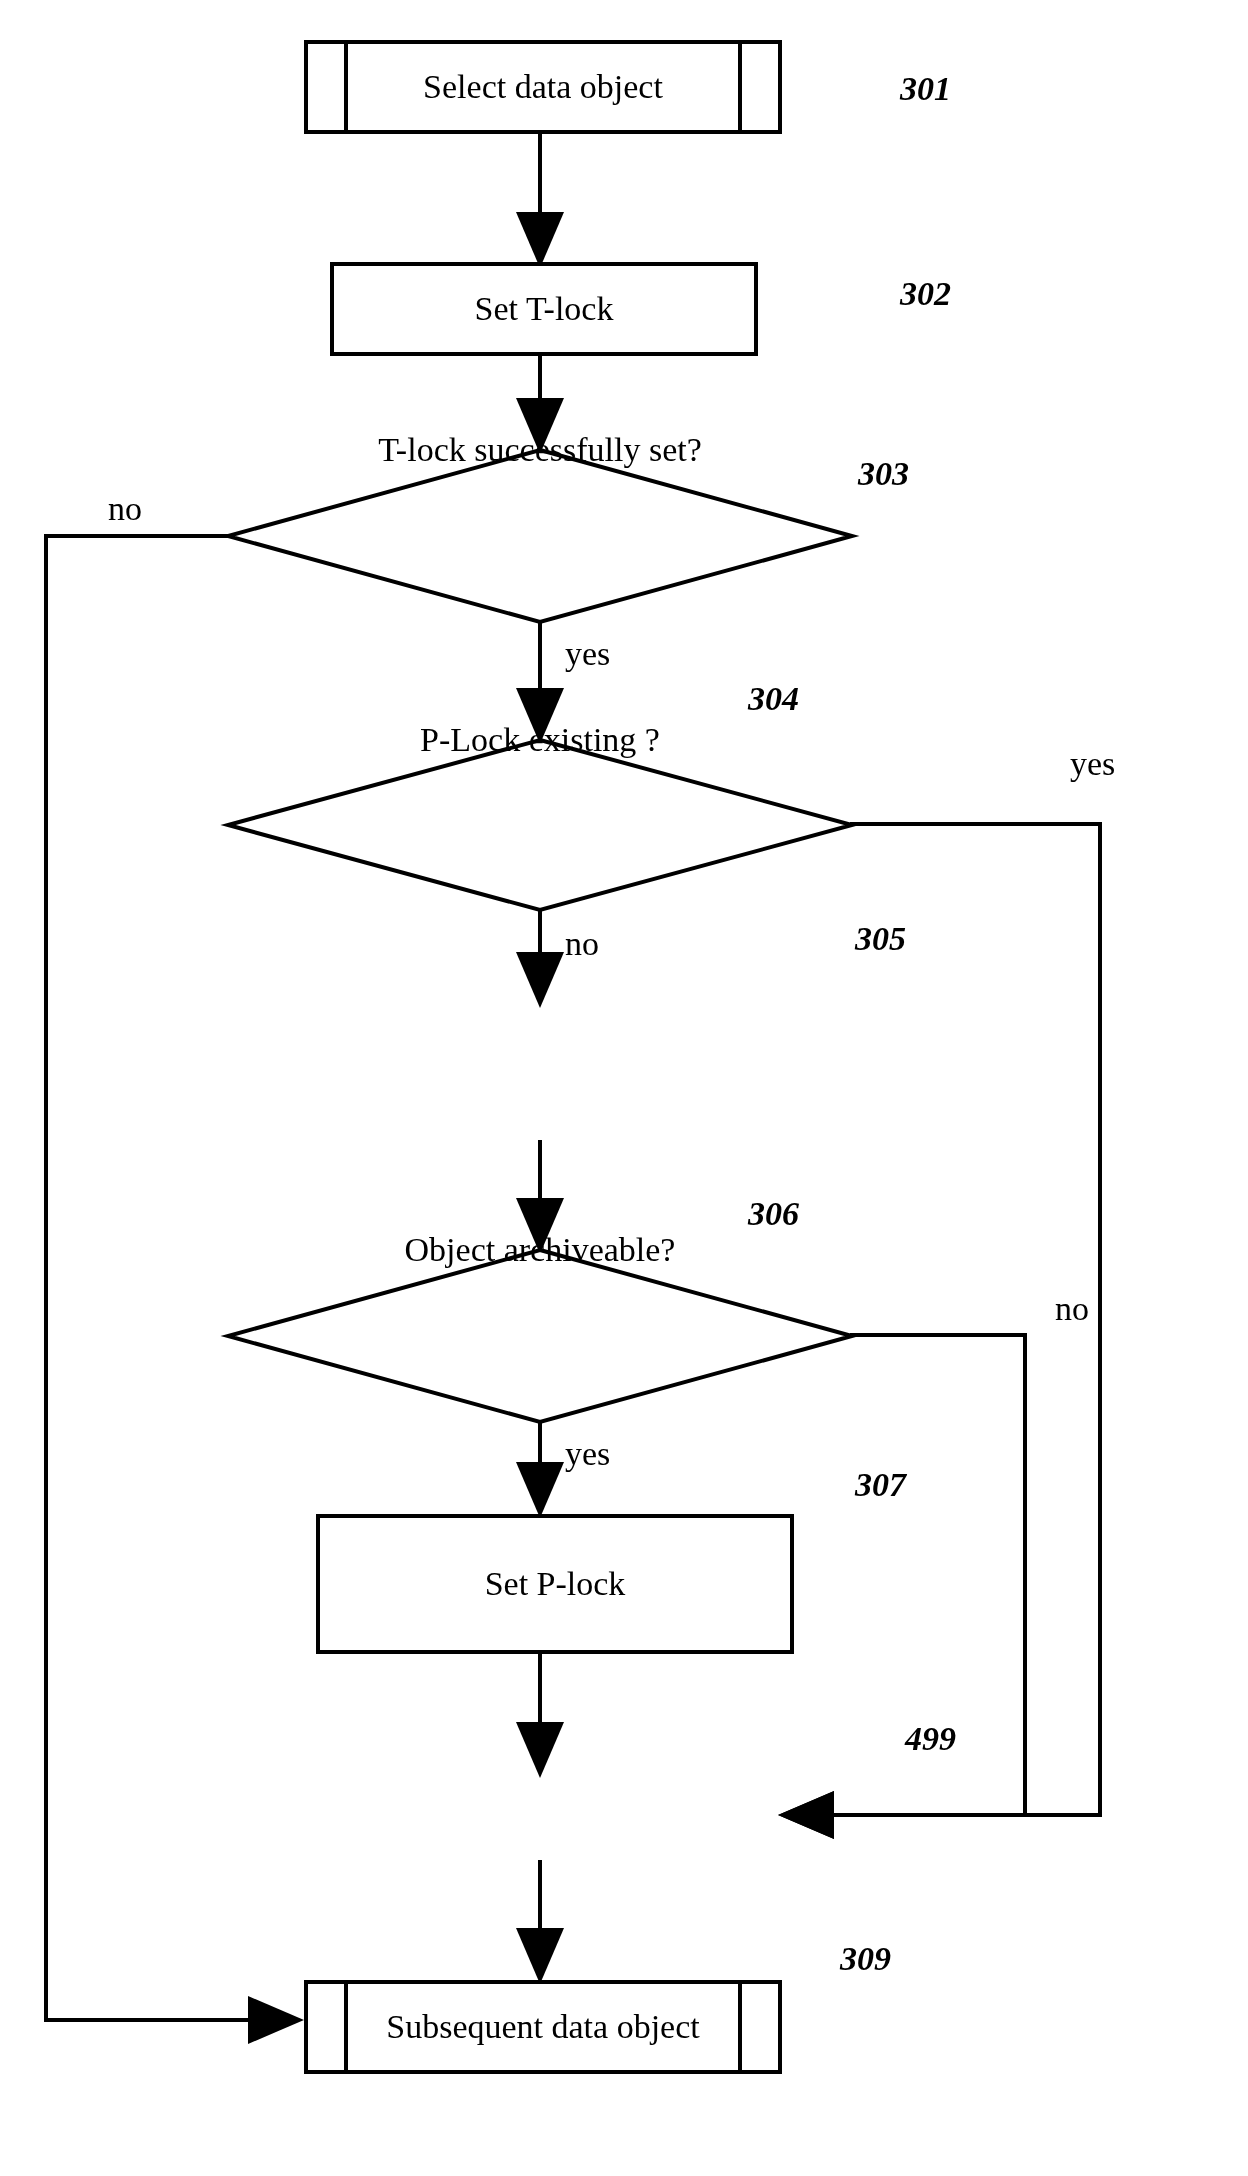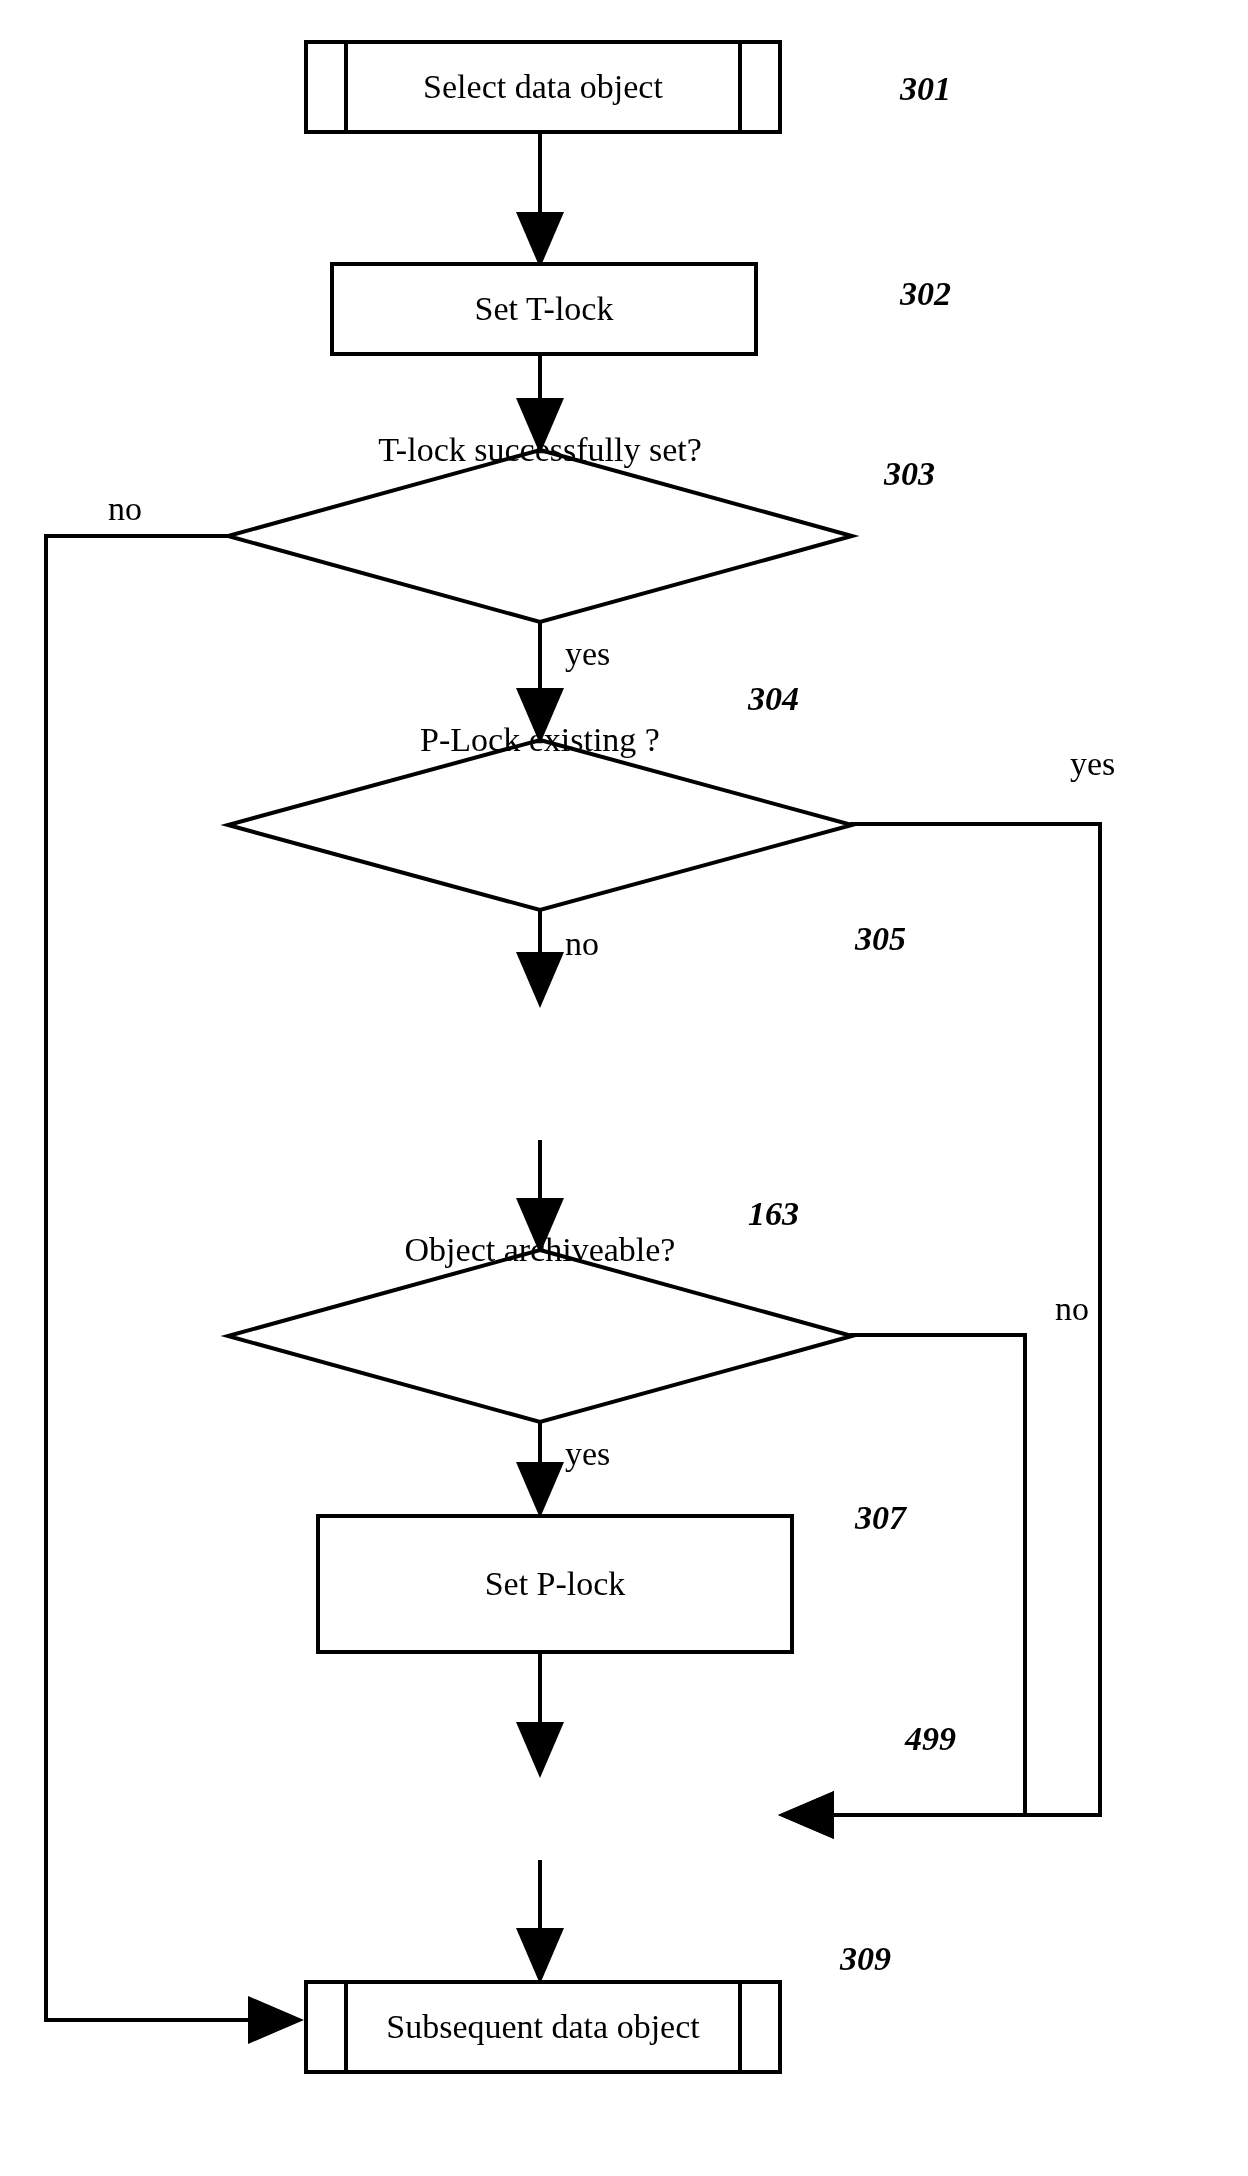--- a/index.html
+++ b/index.html
@@ -115,21 +115,21 @@
   <div class="lbl" style="left:900px;top:275px">302</div>
 
   <div class="diamond" style="left:228px;top:450px;width:624px;height:172">
     <svg viewBox="0 0 624 172" width="624" height="172">
       <polygon points="312,0 624,86 312,172 0,86" fill="#fff" stroke="#000" stroke-width="4"></polygon>
     </svg>
     <div class="dtext">
         <span>T-lock successfully set?</span>
       </div>
   </div>
-  <div class="lbl" style="left:884px;top:455px">303</div>
+  <div class="lbl" style="left:858px;top:455px">303</div>
   <div class="ans" style="left:565px;top:635px">yes</div>
   <div class="ans" style="left:108px;top:490px">no</div>
 
   <div class="diamond" style="left:228px;top:740px;width:624px;height:170">
     <svg viewBox="0 0 624 170" width="624" height="170">
       <polygon points="312,0 624,85 312,170 0,85" fill="#fff" stroke="#000" stroke-width="4"></polygon>
     </svg>
     <div class="dtext">
         <span>P-Lock existing ?</span>
       </div>
@@ -141,24 +141,24 @@
 
 
   <div class="diamond" style="left:228px;top:1250px;width:624px;height:172">
     <svg viewBox="0 0 624 172" width="624" height="172">
       <polygon points="312,0 624,86 312,172 0,86" fill="#fff" stroke="#000" stroke-width="4"></polygon>
     </svg>
     <div class="dtext">
         <span>Object archiveable?</span>
       </div>
   </div>
-  <div class="lbl" style="left:748px;top:1195px">163</div>
+  <div class="lbl" style="left:748px;top:1195px">306</div>
   <div class="ans" style="left:565px;top:1435px">yes</div>
   <div class="ans" style="left:1055px;top:1290px">no</div>
-  <div class="lbl" style="left:855px;top:1499px">307</div>
+  <div class="lbl" style="left:855px;top:1466px">307</div>
 
   <div class="box" style="left:316px;top:1514px;width:470px;height:132px;flex-direction:column">
     <span>Set P-lock</span>
   </div>
   <div class="lbl" style="left:905px;top:1720px">499</div>
 
   <div class="lbl" style="left:840px;top:1940px">309</div>
 
   <div class="box terminal" style="left:304px;top:1980px;width:470px;height:86px">
     <span>Subsequent data object</span>

